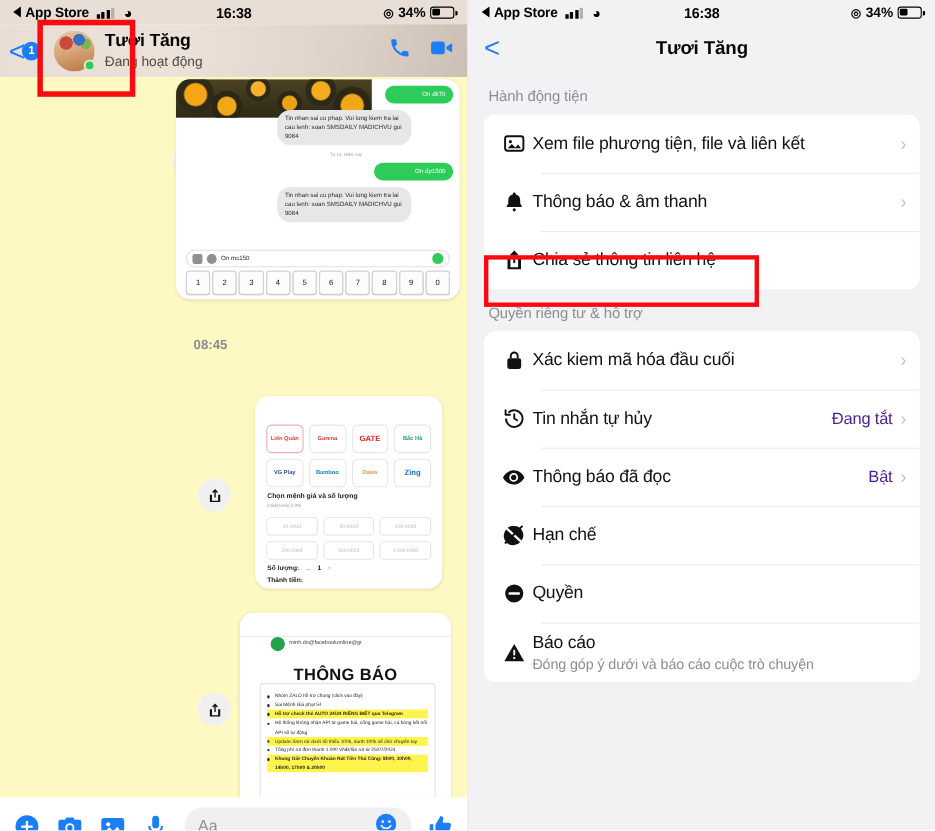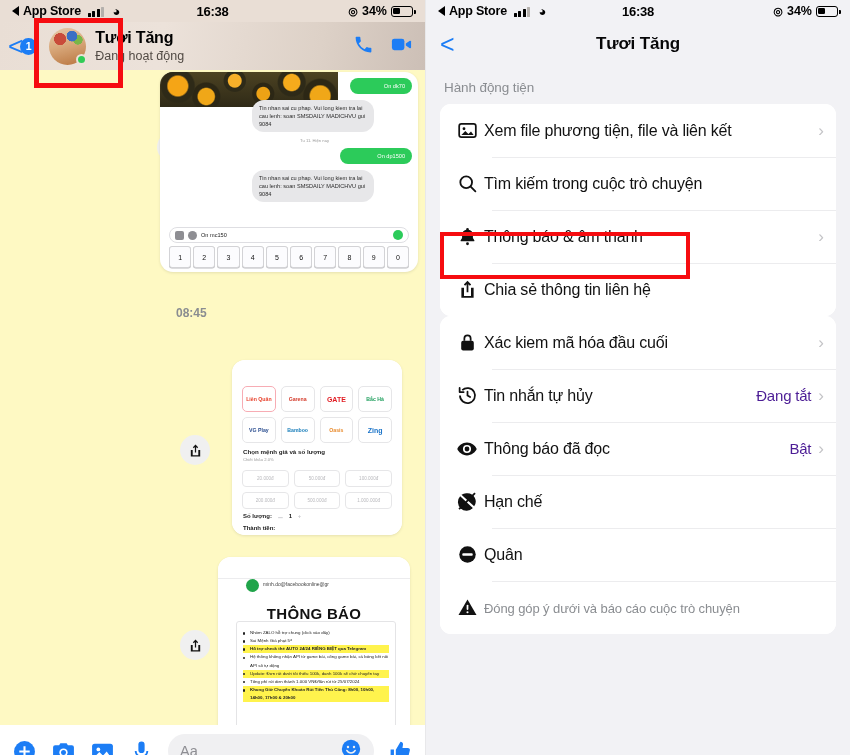--- a/index.html
+++ b/index.html
@@ -483,31 +483,20 @@
               </svg>
           </span>
           <span class="row-texts">
             <span class="row-label" style="max-width:255px">Xem file phương tiện, file và liên kết</span>
           </span>
           <span class="row-right">
             <span class="chev">›</span>
           </span>
         </div>
 
-        <div class="row">
-          <span class="row-ico">
-            <svg width="21" height="21" viewBox="0 0 24 24" fill="none" stroke="currentColor" stroke-width="2.1">
-                <circle cx="10.5" cy="10.5" r="6.7"></circle>
-                <path d="M15.6 15.6L21 21" stroke-linecap="round"></path>
-              </svg>
-          </span>
-          <span class="row-texts">
-            <span class="row-label">Tìm kiếm trong cuộc trò chuyện</span>
-          </span>
-        </div>
 
         <div class="row">
           <span class="row-ico">
             <svg width="21" height="21" viewBox="0 0 24 24" fill="currentColor">
                 <path d="M12 2.2a1.5 1.5 0 0 1 1.5 1.5v.6a6.2 6.2 0 0 1 4.7 6v3.3l1.6 2.6c.3.5 0 1.1-.6 1.1H4.8c-.6 0-.9-.6-.6-1.1l1.6-2.6v-3.3a6.2 6.2 0 0 1 4.7-6v-.6A1.5 1.5 0 0 1 12 2.2z"></path>
                 <circle cx="12" cy="20.3" r="1.6"></circle>
               </svg>
           </span>
           <span class="row-texts">
             <span class="row-label">Thông báo &amp; âm thanh</span>
@@ -523,20 +512,21 @@
                 <path d="M12 2l4.2 4.3-1.5 1.5-1.7-1.8V15h-2V6l-1.7 1.8L7.8 6.3 12 2z"></path>
                 <path d="M5 10h3v9.5h8V10h3v11.5H5z"></path>
               </svg>
           </span>
           <span class="row-texts">
             <span class="row-label">Chia sẻ thông tin liên hệ</span>
           </span>
         </div>
       </div>
 
+      <div class="sec-title">Quyền riêng tư &amp; hỗ trợ</div>
       <div class="card">
 
         <div class="row">
           <span class="row-ico">
             <svg width="21" height="21" viewBox="0 0 24 24" fill="currentColor">
                 <path d="M7.4 10V7.5a4.6 4.6 0 0 1 9.2 0V10h-2V7.5a2.6 2.6 0 0 0-5.2 0V10z"></path>
                 <rect x="4.8" y="10" width="14.4" height="11" rx="2.2"></rect>
               </svg>
           </span>
           <span class="row-texts">
@@ -593,33 +583,34 @@
         </div>
 
         <div class="row">
           <span class="row-ico">
             <svg width="21" height="21" viewBox="0 0 24 24" fill="currentColor">
                 <circle cx="12" cy="12" r="9.4"></circle>
                 <rect x="6" y="10.7" width="12" height="2.7" rx="1.2" fill="#fff"></rect>
               </svg>
           </span>
           <span class="row-texts">
-            <span class="row-label">Quân</span>
+            <span class="row-label">Quyền</span>
           </span>
         </div>
 
         <div class="row">
           <span class="row-ico">
             <svg width="21" height="21" viewBox="0 0 24 24" fill="currentColor">
                 <path d="M12 2.8L22.3 20.6H1.7z"></path>
                 <rect x="11" y="8.8" width="2" height="6" fill="#fff" rx="1"></rect>
                 <circle cx="12" cy="17.4" r="1.2" fill="#fff"></circle>
               </svg>
           </span>
           <span class="row-texts">
+            <span class="row-label">Báo cáo</span>
             <span class="row-sub">Đóng góp ý dưới và báo cáo cuộc trò chuyện</span>
           </span>
         </div>
       </div>
     </div>
   </div>
 
   <div class="hl-row"></div>
 </div>
 

